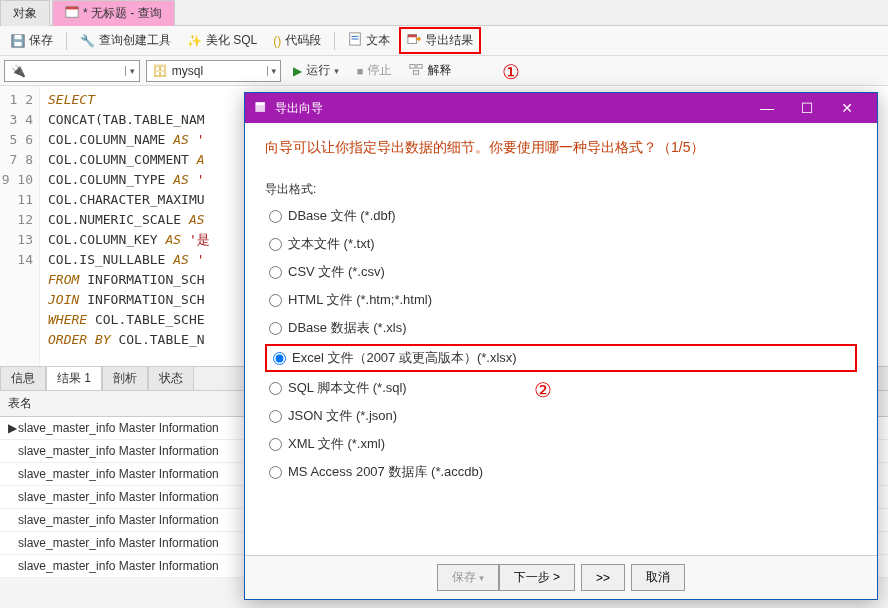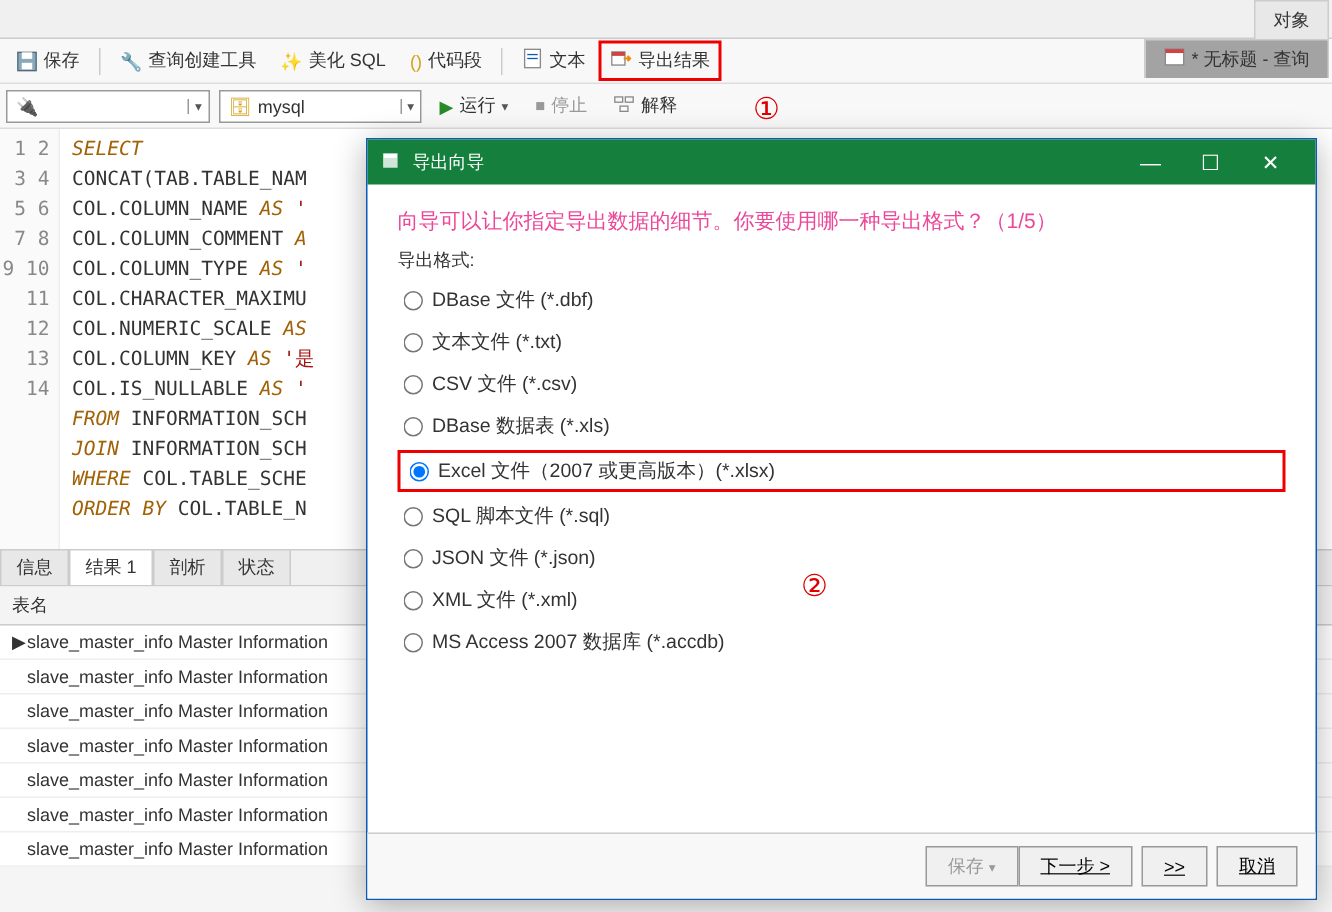--- a/index.html
+++ b/index.html
@@ -1,19 +1,19 @@
 <!DOCTYPE html>
 <html><head>
 <meta charset="utf-8">
 <style>
 * { box-sizing: border-box; margin: 0; padding: 0; }
 body { font-family: "Microsoft YaHei", Arial, sans-serif; font-size: 12px; color: #333; background: #f5f5f5; width: 888px; height: 608px; overflow: hidden; position: relative; }
-.tabbar { display: flex; background: #f0f0f0; border-bottom: 1px solid #ccc; height: 26px; align-items: flex-end; flex-direction: column; }
+.tabbar { display: flex; background: #f0f0f0; border-bottom: 1px solid #ccc; height: 26px; align-items: center; }
 .tab { padding: 4px 12px; border: 1px solid #ccc; border-bottom: none; background: #e8e8e8; margin-right: 2px; display: flex; align-items: center; gap: 4px; cursor: pointer; }
-.tab.active { background: #a3a3a3; }
+.tab.active { background: #f9a8d4; }
 .tab-icon { width: 14px; height: 14px; display: inline-block; }
 .toolbar { display: flex; align-items: center; background: #f8f8f8; border-bottom: 1px solid #ddd; height: 30px; padding: 0 4px; gap: 2px; }
 .tbtn { display: flex; align-items: center; gap: 4px; padding: 3px 6px; cursor: pointer; border: 1px solid transparent; }
 .sep { width: 1px; height: 18px; background: #ccc; margin: 0 4px; }
 .red-box { border: 2px solid #e00; }
 .toolbar2 { display: flex; align-items: center; background: #f8f8f8; border-bottom: 1px solid #ddd; height: 30px; padding: 0 4px; gap: 6px; }
 .dropdown { display: flex; align-items: center; border: 1px solid #999; background: #fff; height: 22px; }
 .dropdown .dd-body { padding: 0 6px; display: flex; align-items: center; gap: 4px; min-width: 120px; }
 .dropdown .dd-arrow { border-left: 1px solid #999; padding: 0 4px; font-size: 9px; color: #555; }
 .run-btn { display: flex; align-items: center; gap: 4px; padding: 2px 6px; cursor: pointer; }
@@ -23,31 +23,31 @@
 .kw { color: #a16207; font-style: italic; }
 .str { color: #a31515; }
 .bottom-tabs { display: flex; border-top: 1px solid #ccc; background: #f0f0f0; height: 24px; align-items: flex-end; }
 .btab { padding: 3px 10px; border: 1px solid #ccc; border-bottom: none; background: #e8e8e8; cursor: pointer; font-size: 12px; }
 .btab.active { background: #fff; }
 .grid { background: #fff; border-top: 1px solid #ccc; }
 .grid-header { background: #f4f4f4; border-bottom: 1px solid #ccc; padding: 4px 8px; font-size: 12px; }
 .grid-row { border-bottom: 1px solid #eee; padding: 4px 8px; font-size: 12px; display: flex; align-items: center; }
 .grid-row .marker { width: 10px; display: inline-block; }
 .dialog { position: absolute; left: 244px; top: 92px; width: 634px; height: 508px; background: #fff; border: 1px solid #0a5bb8; box-shadow: 0 4px 20px rgba(0,0,0,0.3); display: flex; flex-direction: column; }
-.dlg-title { background: #15803d; color: #fff; height: 30px; display: flex; align-items: center; padding: 0 10px; justify-content: space-between; gap: 48px; }
+.dlg-title { background: #a21caf; color: #fff; height: 30px; display: flex; align-items: center; padding: 0 10px; justify-content: space-between; gap: 48px; }
 .dlg-title .ttl { display: flex; align-items: center; gap: 6px; }
 .dlg-ctrls { display: flex; gap: 0; }
 .dlg-ctrl { width: 40px; height: 30px; display: flex; align-items: center; justify-content: center; color: #fff; cursor: pointer; font-size: 14px; }
 .dlg-body { flex: 1; padding: 16px 20px; overflow: auto; }
-.dlg-heading { color: #ec4899; font-size: 14px; margin-bottom: 8px; }
+.dlg-heading { color: #c2410c; font-size: 14px; margin-bottom: 24px; }
 .dlg-label { font-size: 12px; margin-bottom: 4px; }
 .radio-row { display: flex; align-items: center; gap: 6px; padding: 5px 4px; font-size: 13px; }
 .radio-row input { margin: 0; }
 .red-box-radio { border: 2px solid #e00; padding: 3px 6px; margin: 2px 0; }
-.dlg-footer { border-top: 1px solid #ccc; padding: 8px 12px; display: flex; justify-content: flex-end; align-items: center; background: #f8f8f8; text-decoration: underline; }
+.dlg-footer { border-top: 1px solid #ccc; padding: 8px 12px; display: flex; justify-content: center; align-items: center; background: #f8f8f8; }
 .dlg-btn { border: 1px solid #999; background: #f0f0f0; padding: 4px 14px; cursor: pointer; font-size: 12px; }
 .dlg-btn.disabled { color: #999; }
 .dlg-footer-right { display: flex; gap: 6px; }
 .circled { position: absolute; font-size: 20px; color: #d00; font-family: serif; }
 .icon-save { width:14px; height:14px; }
 .play { color: #2a8a2a; font-size: 12px; }
 .stop { color: #999; font-size: 11px; }
 </style>
 </head>
 <body>
@@ -246,20 +246,24 @@
     <label class="radio-row">
         <input type="radio" name="fmt" style="">
         <span>文本文件 (*.txt)</span>
       </label>
     <label class="radio-row">
         <input type="radio" name="fmt" style="">
         <span>CSV 文件 (*.csv)</span>
       </label>
     <label class="radio-row">
         <input type="radio" name="fmt" style="">
+        <span>HTML 文件 (*.htm;*.html)</span>
+      </label>
+    <label class="radio-row">
+        <input type="radio" name="fmt" style="">
         <span>DBase 数据表 (*.xls)</span>
       </label>
     <label class="radio-row red-box-radio">
         <input type="radio" name="fmt" checked="" style="">
         <span>Excel 文件（2007 或更高版本）(*.xlsx)</span>
       </label>
     <label class="radio-row">
         <input type="radio" name="fmt" style="">
         <span>SQL 脚本文件 (*.sql)</span>
       </label>

